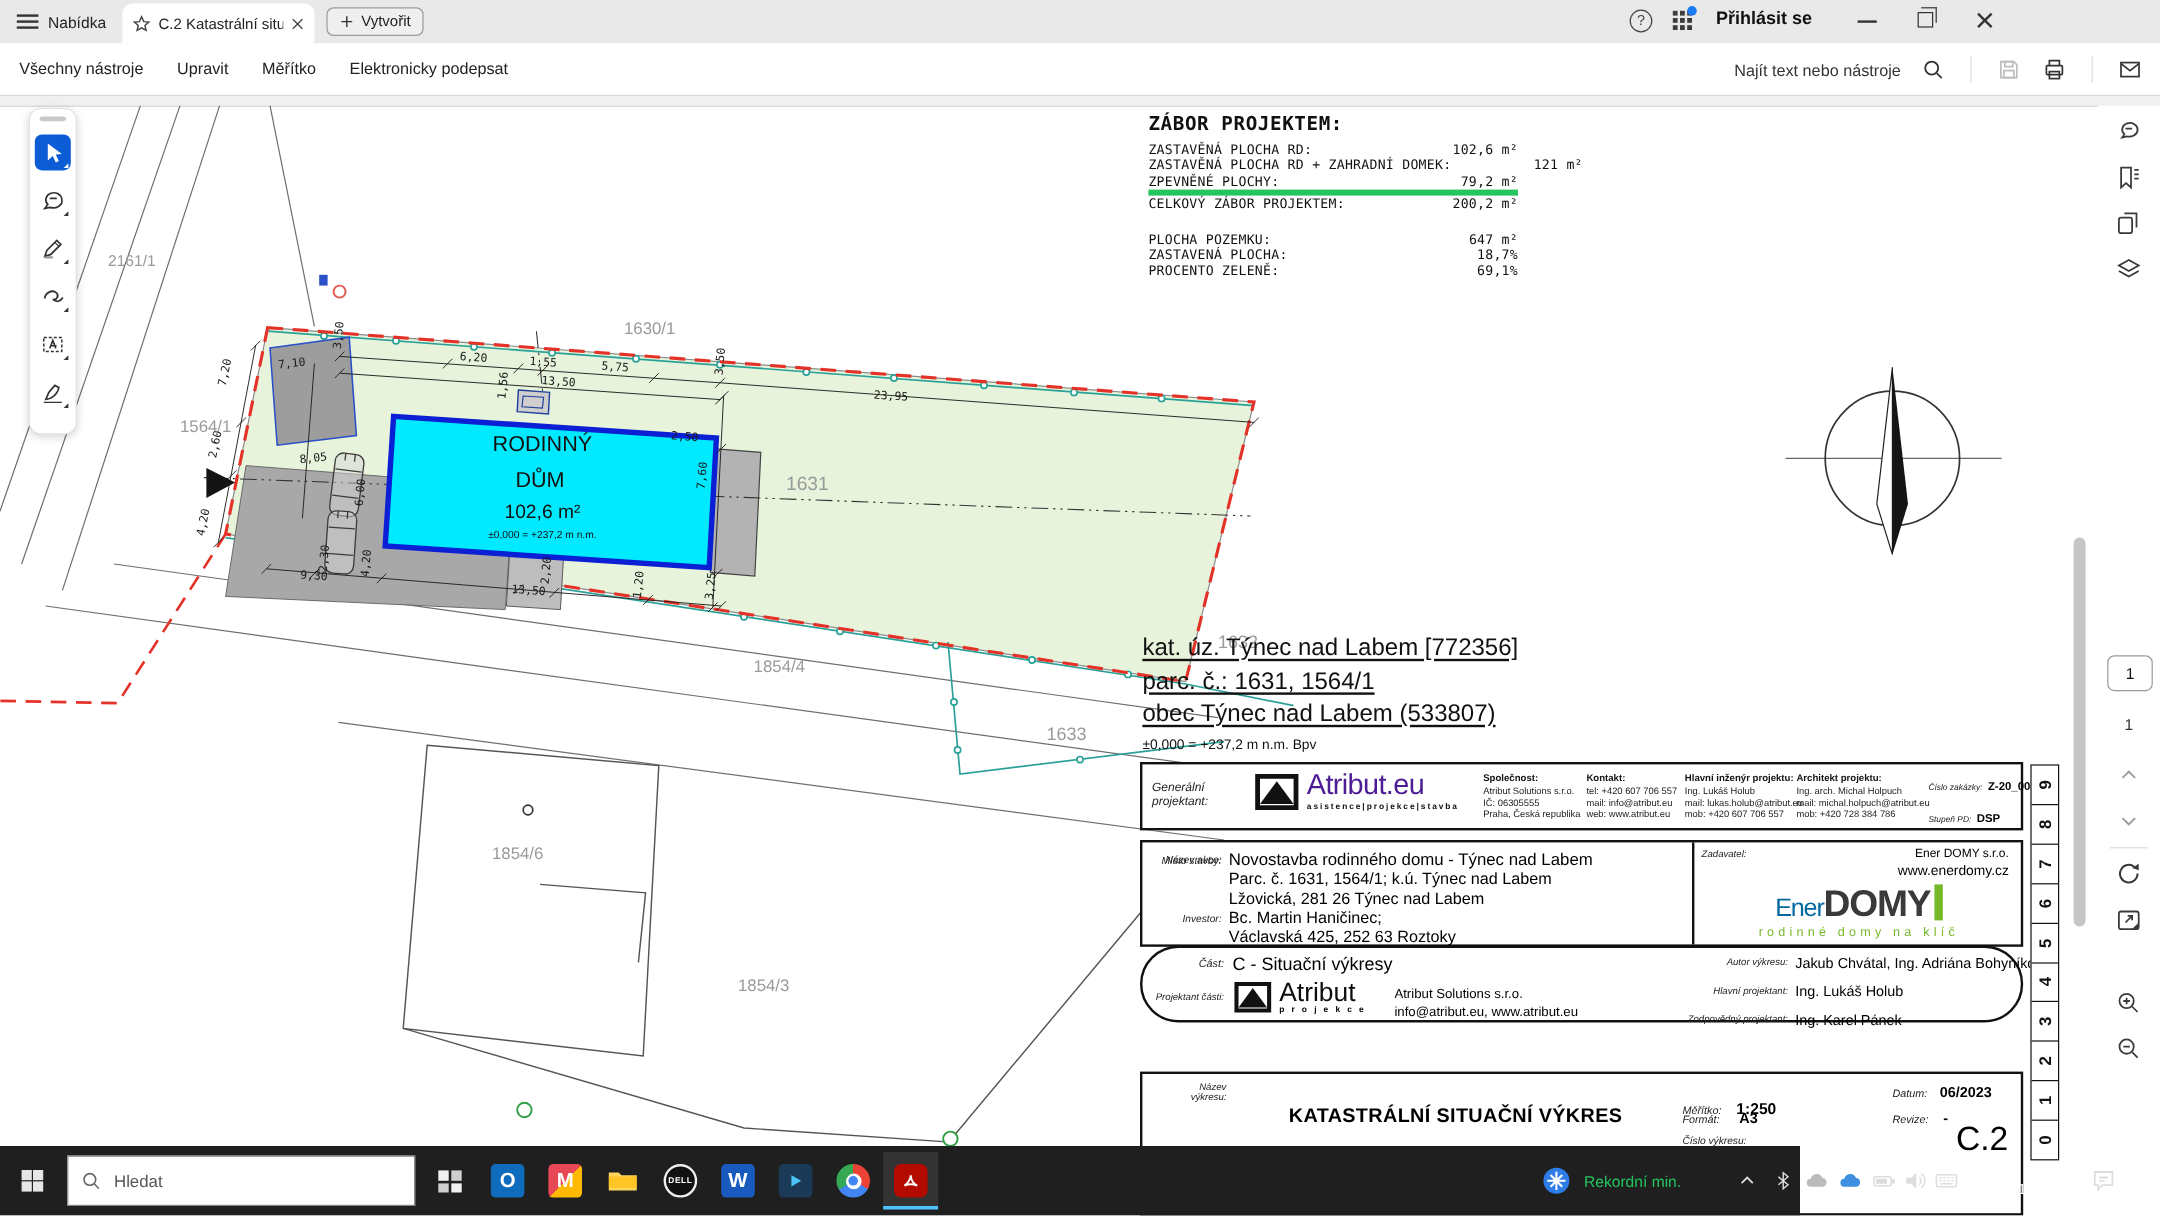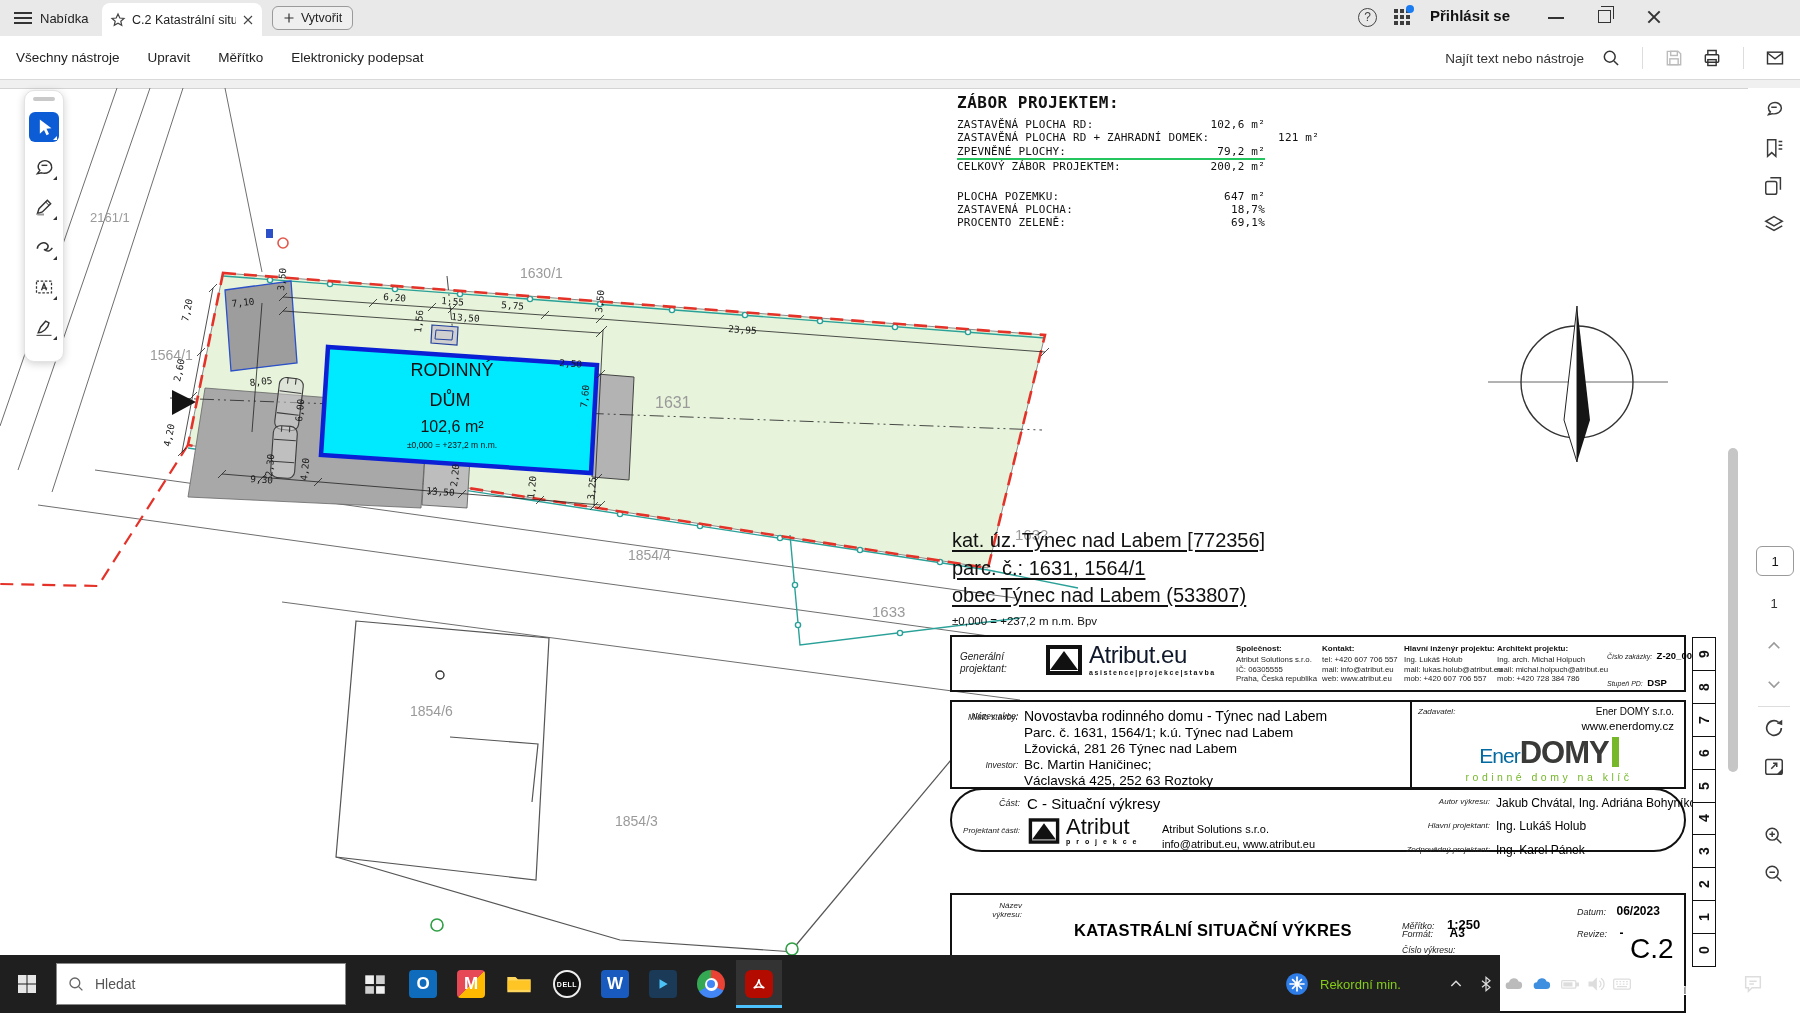--- a/index.html
+++ b/index.html
@@ -44,38 +44,38 @@
   #viewerbg { position:absolute; left:0; top:80px; width:1800px; height:875px; background:#f0f0f0; }
   #page { position:absolute; left:0; top:88px; width:1800px; height:867px; background:#fff; border-top:1px solid #d4d4d4; }
   #drawing-svg { position:absolute; left:0; top:88px; }
 
   
   .cadmono { font-family:"DejaVu Sans Mono", monospace; color:#111; letter-spacing:0.2px; }
   #zabor { position:absolute; left:957px; top:93px; width:372px; z-index:5; }
   #zabor .zt { font-size:16px; font-weight:bold; letter-spacing:0.5px; margin-bottom:6px; }
   .zr { display:flex; justify-content:space-between; width:308px; font-size:11px; line-height:13.4px; white-space:nowrap; }
   .zr.wide { width:362px; }
-  .zr.ul { border-bottom:2px solid #22c55e; }
+  .zr.ul { border-bottom:5px solid #22c55e; }
   .zgap { height:16px; }
 
   #cadastre { position:absolute; left:952px; top:527px; z-index:5; color:#111; }
   #cadastre .c-big { font-size:20px; line-height:27.5px; text-decoration:underline; text-underline-offset:3px; white-space:nowrap; }
   #cadastre .c-small { font-size:11.5px; margin-top:5px; }
 
   
   .tbrow { position:absolute; left:950px; width:736px; border:2px solid #111; background:#fff; z-index:6; }
   .it { font-style:italic; color:#222; }
   .nb { white-space:nowrap; }
   #tbr1 { top:635px; height:57px; }
   #tbr2 { top:700px; height:89px; }
   #tbr3 { top:788px; height:64px;border-radius:32px; }
   #tbr4 { top:893px; height:120px; }
   .abs { position:absolute; }
   .lgtri { display:inline-block; }
-  .atr-name { font-size:24px; color:#0f172a; letter-spacing:-0.5px; line-height:24px; }
+  .atr-name { font-size:24px; color:#4c1d95; letter-spacing:-0.5px; line-height:24px; }
   .atr-tag { font-size:7px; font-weight:bold; letter-spacing:1.6px; color:#111; margin-top:2px; }
   .cell-l { font-size:8px; font-we ight:bold; color:#111; font-weight:bold; margin-bottom:2px; }
   .cell-t { font-size:7.8px; color:#222; line-height:9.6px; white-space:nowrap; }
   .ener1 { color:#0369a1; font-size:21px; letter-spacing:-1px; }
   .ener2 { color:#3a3a39; font-size:31px; font-weight:bold; letter-spacing:-1px; }
   .enerbar { display:inline-block; width:7px; height:30px; background:#76b82a; margin-left:3px; vertical-align:-4px; }
   .enersub { color:#76b82a; font-size:10.5px; letter-spacing:3.5px; margin-top:0px; white-space:nowrap; }
   #ruler { position:absolute; left:1692px; top:637px; width:24px; height:330px; border:1.5px solid #111; background:#fff; z-index:6; display:flex; flex-direction:column; }
   #ruler .rc { flex:1; border-bottom:1px solid #111; display:flex; align-items:center; justify-content:center; }
   #ruler .rc:last-child { border-bottom:none; }
@@ -98,21 +98,21 @@
   #scrollthumb { position:absolute; left:1728px; top:448px; width:10px; height:324px; background:#c6c6c6; border-radius:5px; z-index:7; }
 
   
   #taskbar { position:absolute; left:0; top:955px; width:1500px; height:58px; background:#1f1f1f; z-index:50; }
   #searchbox { position:absolute; left:56px; top:8px; width:290px; height:42px; background:#fff; border:1px solid #888; display:flex; align-items:center; }
   #searchbox .sx { font-size:14px; color:#555; margin-left:10px; }
   .appslot { position:absolute; top:5px; width:46px; height:48px; display:flex; align-items:center; justify-content:center; }
   .appslot.active { background:rgba(255,255,255,.09); box-shadow:inset 0 -3px 0 #4cc2ff; }
   .sq { width:28px; height:28px; border-radius:4px; display:flex; align-items:center; justify-content:center; color:#fff; font-weight:bold; font-size:17px; }
   .tb-widget { position:absolute; left:1284px; top:0; height:58px; display:flex; align-items:center; }
-  .tb-widget .wt { color:#84cc16; font-size:13px; margin-left:10px; }
+  .tb-widget .wt { color:#22c55e; font-size:13px; margin-left:10px; }
   .tray { position:absolute; top:0; height:58px; display:flex; align-items:center; color:#e8e8e8; }
   .clock { position:absolute; left:1645px; top:9px; width:80px; text-align:right; color:#fff; font-size:12.5px; line-height:18px; }
 </style>
 </head>
 <body>
 
 <div id="app">
 
   <div id="viewerbg"></div>
   <div id="page"></div>

